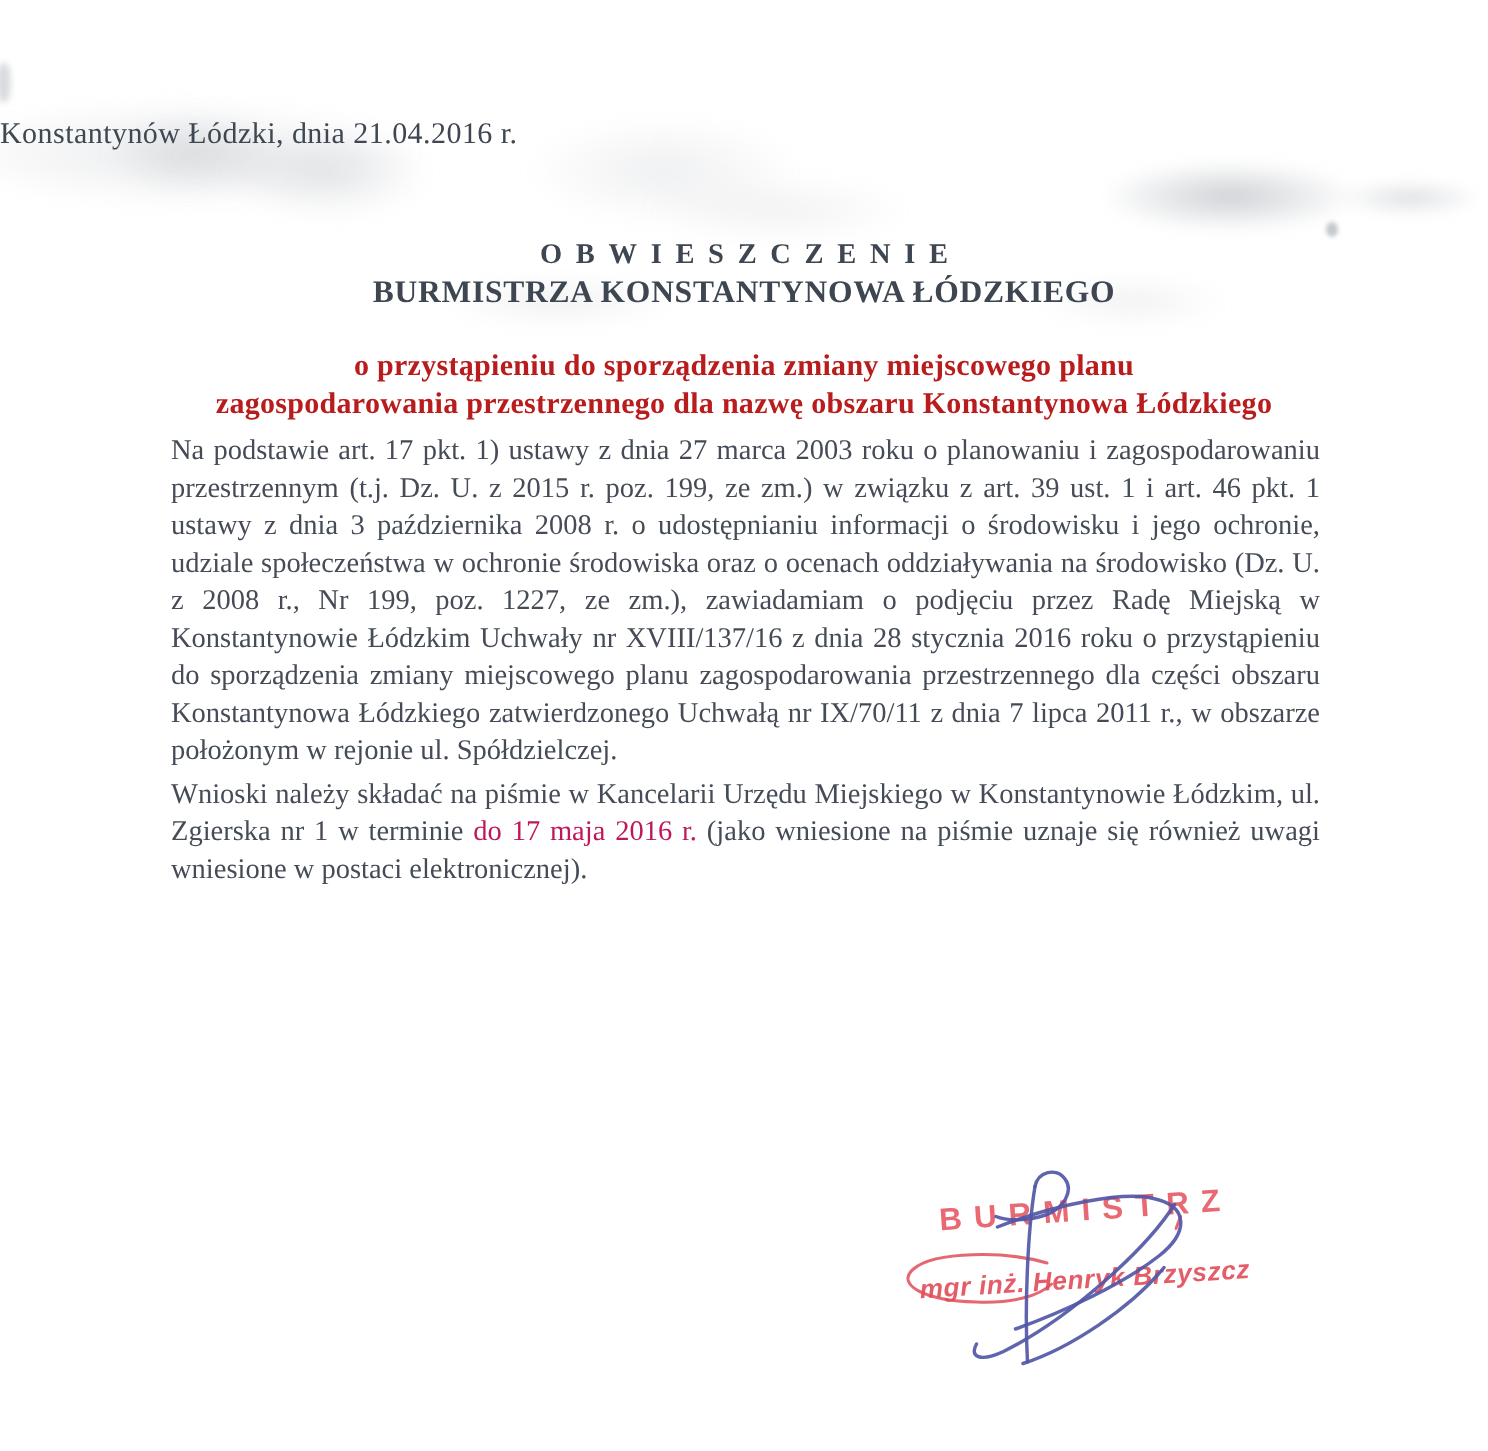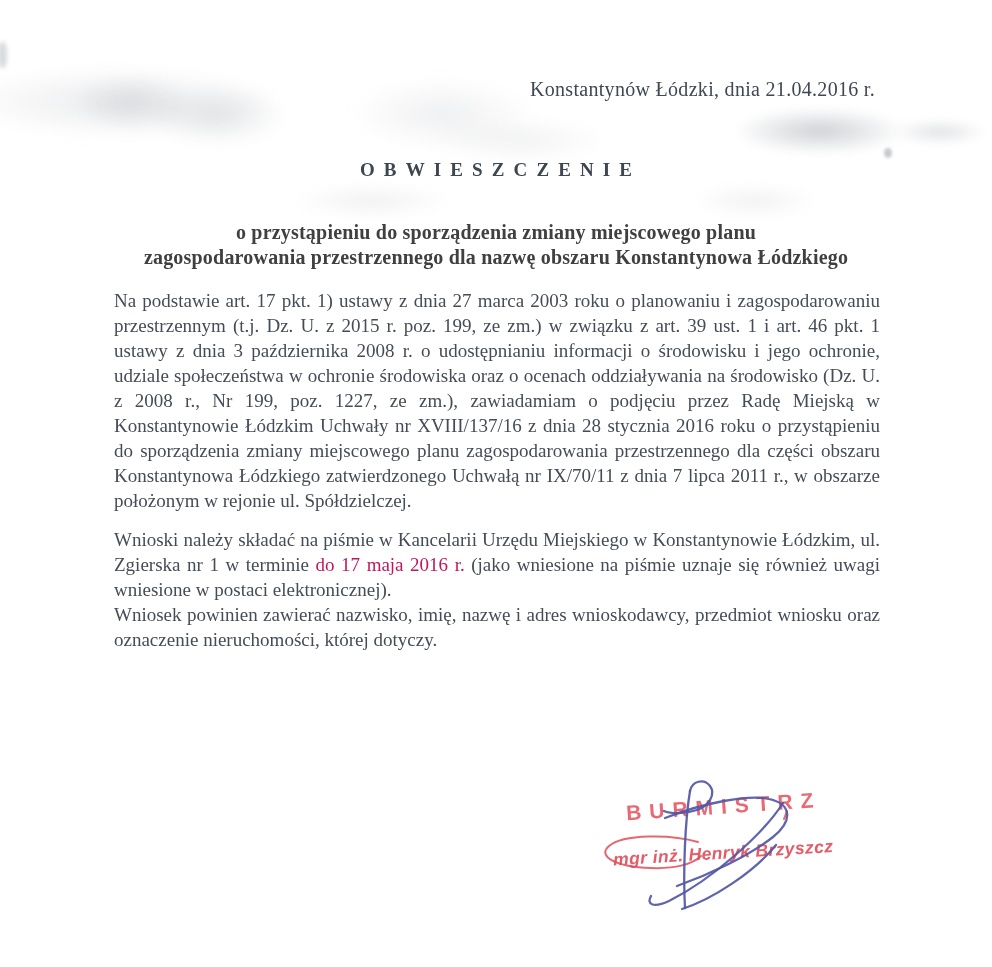--- a/index.html
+++ b/index.html
@@ -21,34 +21,34 @@
   .sm5{left:430px;top:118px;width:180px;height:44px;background:radial-gradient(ellipse, rgba(185,188,194,0.20), rgba(185,188,194,0) 70%);}
   .sm6{left:735px;top:108px;width:170px;height:46px;background:radial-gradient(ellipse, rgba(158,164,172,0.50), rgba(158,164,172,0) 72%);filter:blur(5px);}
   .sm7{left:892px;top:119px;width:96px;height:26px;background:radial-gradient(ellipse, rgba(174,179,186,0.38), rgba(174,179,186,0) 70%);filter:blur(4px);}
   .sm8{left:292px;top:186px;width:160px;height:30px;background:radial-gradient(ellipse, rgba(188,191,197,0.26), rgba(188,191,197,0) 70%);}
   .sm9{left:690px;top:186px;width:130px;height:30px;background:radial-gradient(ellipse, rgba(188,191,197,0.24), rgba(188,191,197,0) 70%);}
   .sm10{left:884px;top:148px;width:8px;height:10px;background:rgba(150,156,164,0.55);filter:blur(1.5px);border-radius:50%;}
   .sm11{left:-2px;top:42px;width:9px;height:26px;background:rgba(168,173,180,0.45);filter:blur(2px);border-radius:40%;}
   
   .date-line{
     position:absolute;top:78px;left:0;right:117px;
-    text-align:right;font-size:20px;color:#3f4752;
+    text-align:left;font-size:20px;color:#3f4752;
     letter-spacing:0.3px;
   }
   .title-block{position:absolute;top:158px;left:0;width:100%;text-align:center;color:#3e4651;}
   .title-main{font-size:19px;font-weight:600;letter-spacing:0.48em;margin-left:0.48em;line-height:24px;}
   .title-author{font-size:21px;font-weight:700;letter-spacing:0.5px;line-height:24px;}
-  .subtitle-block{position:absolute;top:220px;left:0;width:100%;text-align:center;
-    font-weight:700;font-size:20px;line-height:25px;color:#404040;letter-spacing:0.2px;}
+  .subtitle-block{position:absolute;top:232px;left:0;width:100%;text-align:center;
+    font-weight:700;font-size:20px;line-height:25px;color:#b91c1c;letter-spacing:0.2px;}
   .body-block{
     position:absolute;top:288px;left:114px;width:766px;
     font-size:19px;line-height:25px;text-align:justify;color:#454c57;
   }
   .body-block p{margin:0;}
-  .body-block p.gap-after{margin-bottom:14px;}
+  .body-block p.gap-after{margin-bottom:4px;}
   .bold-inline{font-weight:400;color:#be185d;}
   
   .signature-wrap{position:absolute;left:553px;top:763px;width:350px;height:170px;pointer-events:none;}
   .stamp-title{
     font-family:"Liberation Sans", sans-serif;
     font-weight:700;font-size:21px;letter-spacing:8px;
     fill:#e75560;opacity:0.88;
   }
   .stamp-name{
     font-family:"Liberation Sans", sans-serif;
@@ -72,31 +72,31 @@
   <div class="smudge sm7"></div>
   <div class="smudge sm8"></div>
   <div class="smudge sm9"></div>
   <div class="smudge sm10"></div>
   <div class="smudge sm11"></div>
 
   <div class="date-line">Konstantynów Łódzki, dnia 21.04.2016 r.</div>
 
   <div class="title-block">
     <div class="title-main">OBWIESZCZENIE</div>
+    <div class="title-author">BURMISTRZA KONSTANTYNOWA ŁÓDZKIEGO</div>
   </div>
 
   <div class="subtitle-block">
     <div>o przystąpieniu do sporządzenia zmiany miejscowego planu</div>
     <div>zagospodarowania przestrzennego dla nazwę obszaru Konstantynowa Łódzkiego</div>
   </div>
 
   <div class="body-block">
     <p class="gap-after">Na podstawie art. 17 pkt. 1) ustawy z dnia 27 marca 2003 roku o planowaniu i zagospodarowaniu przestrzennym (t.j. Dz. U. z 2015 r. poz. 199, ze zm.) w związku z art. 39 ust. 1 i art. 46 pkt. 1 ustawy z dnia 3 października 2008 r. o udostępnianiu informacji o środowisku i jego ochronie, udziale społeczeństwa w ochronie środowiska oraz o ocenach oddziaływania na środowisko (Dz. U. z 2008 r., Nr 199, poz. 1227, ze zm.), zawiadamiam o podjęciu przez Radę Miejską w Konstantynowie Łódzkim Uchwały nr XVIII/137/16 z dnia 28 stycznia 2016 roku o przystąpieniu do sporządzenia zmiany miejscowego planu zagospodarowania przestrzennego dla części obszaru Konstantynowa Łódzkiego zatwierdzonego Uchwałą nr IX/70/11 z dnia 7 lipca 2011 r., w obszarze położonym w rejonie ul. Spółdzielczej.</p>
     <p><span>Wnioski należy składać na piśmie w Kancelarii Urzędu Miejskiego w Konstantynowie Łódzkim, ul. Zgierska nr 1 w terminie </span><span class="bold-inline">do 17 maja 2016 r.</span><span> (jako wniesione na piśmie uznaje się również uwagi wniesione w postaci elektronicznej).</span></p>
-    <p>Wniosek powinien zawierać nazwisko, imię, nazwę i adres wnioskodawcy, przedmiot wniosku oraz oznaczenie nieruchomości, której dotyczy.</p>
   </div>
 
   <div class="signature-wrap">
     <svg width="350" height="170" viewBox="0 0 350 170">
 
       <text class="stamp-title" x="73" y="52" transform="rotate(-4 150 45)">BURMISTRZ</text>
       <text class="stamp-name" x="60" y="97" transform="rotate(-3.5 150 92)">mgr inż. Henryk Brzyszcz</text>
 
       <path class="stamp-stroke" d="M 145,79 C 118,71 70,71 56,83 C 44,93 62,104 98,105 C 122,106 140,101 148,93"></path>
       <path class="stamp-stroke" d="M 231,56 L 234,48"></path>

